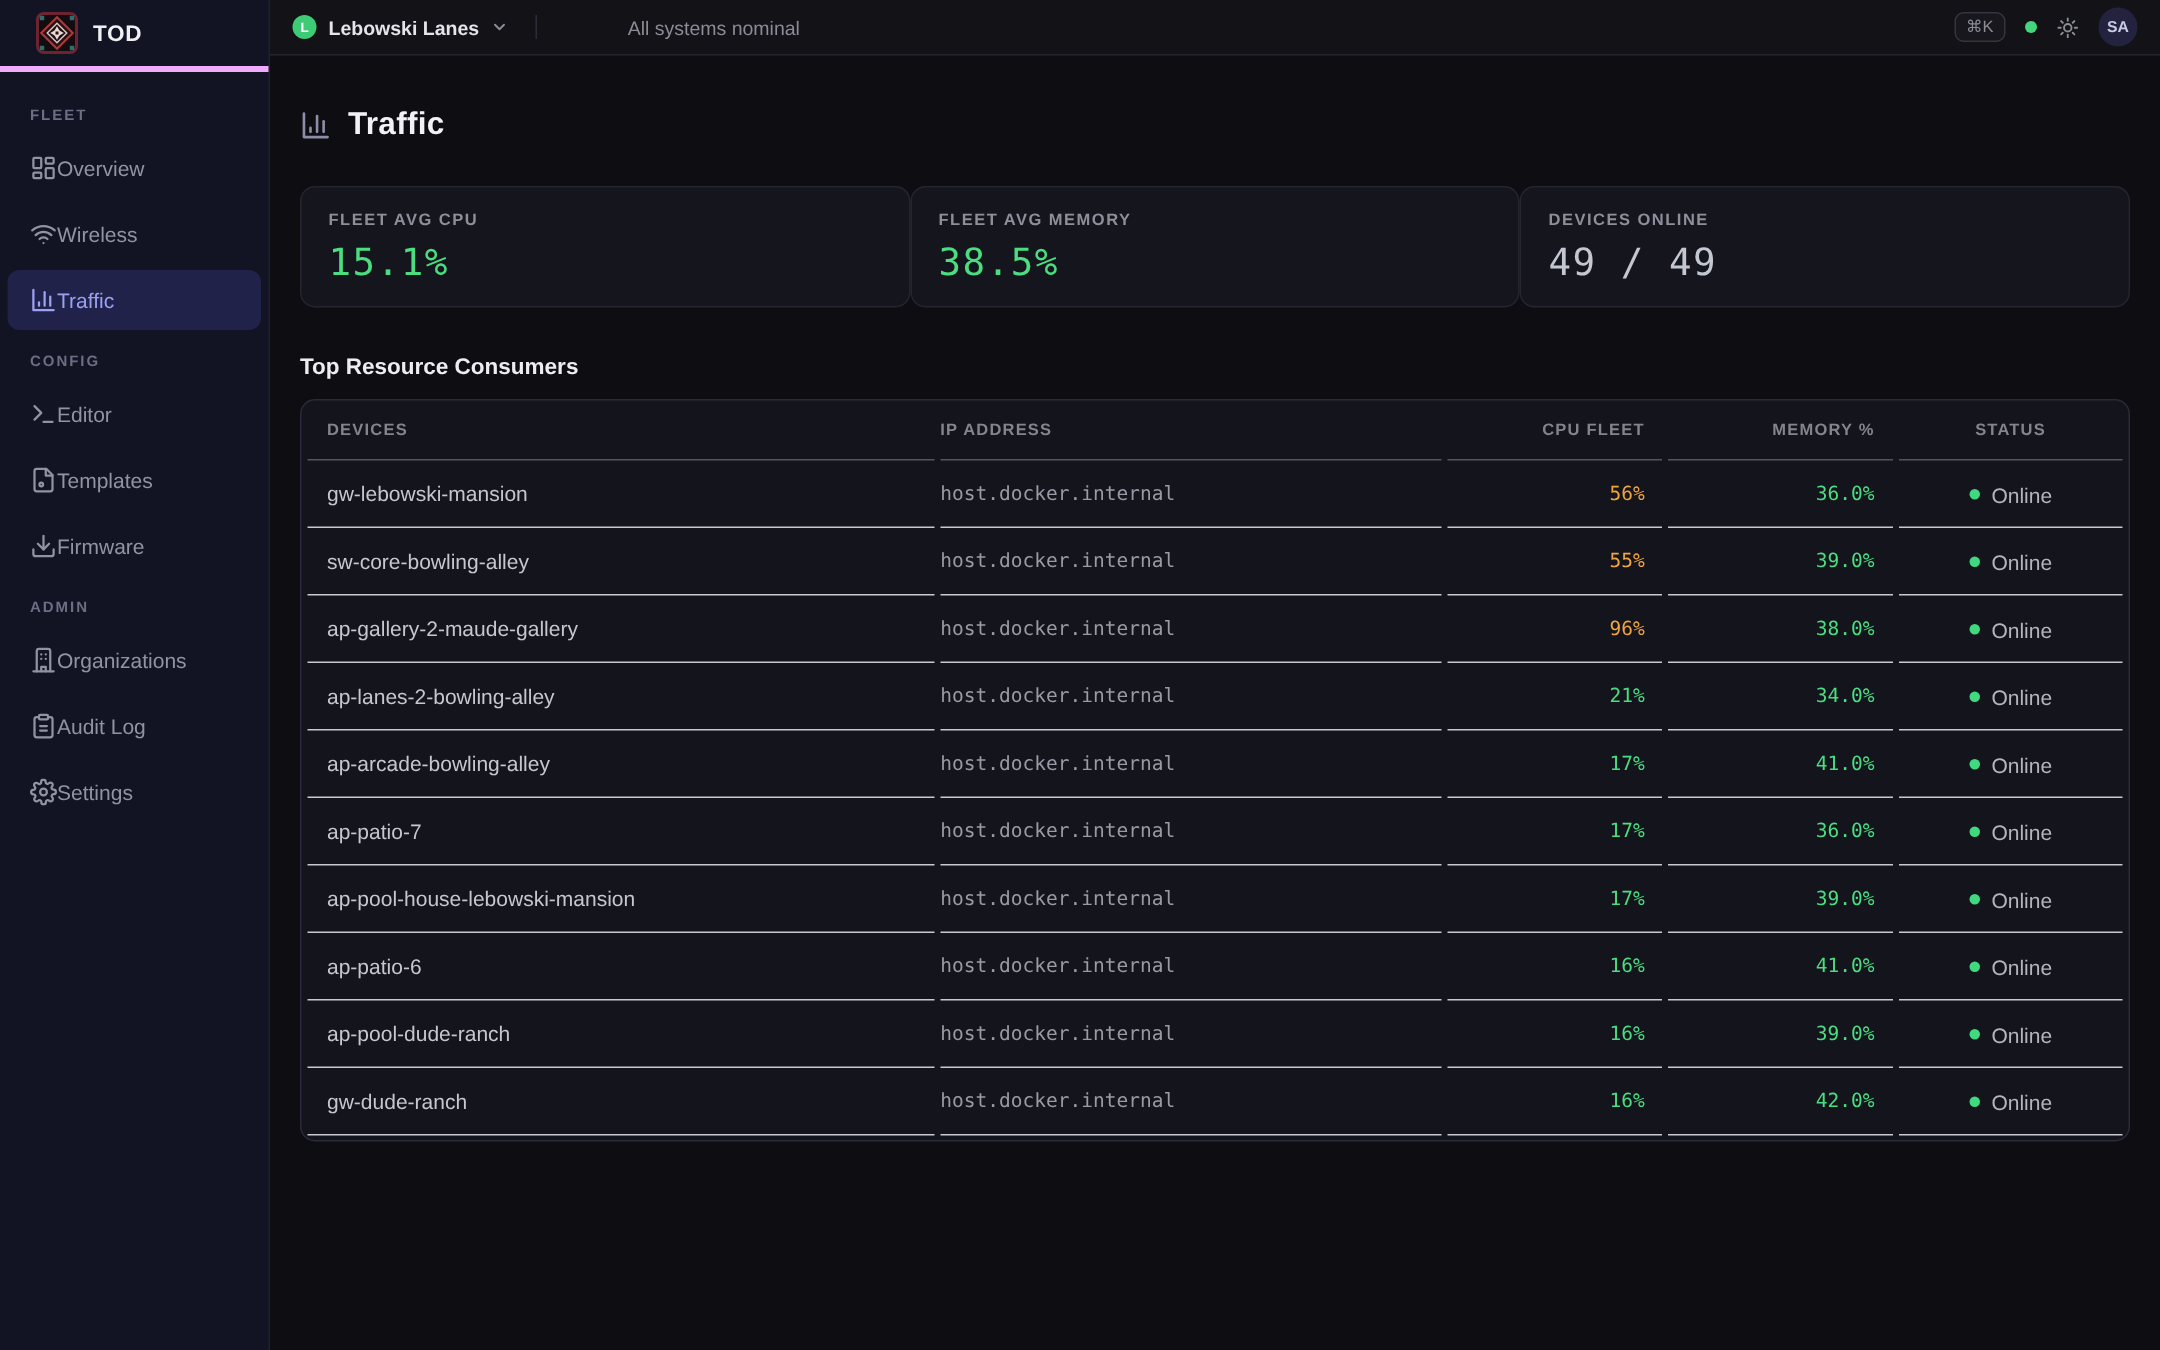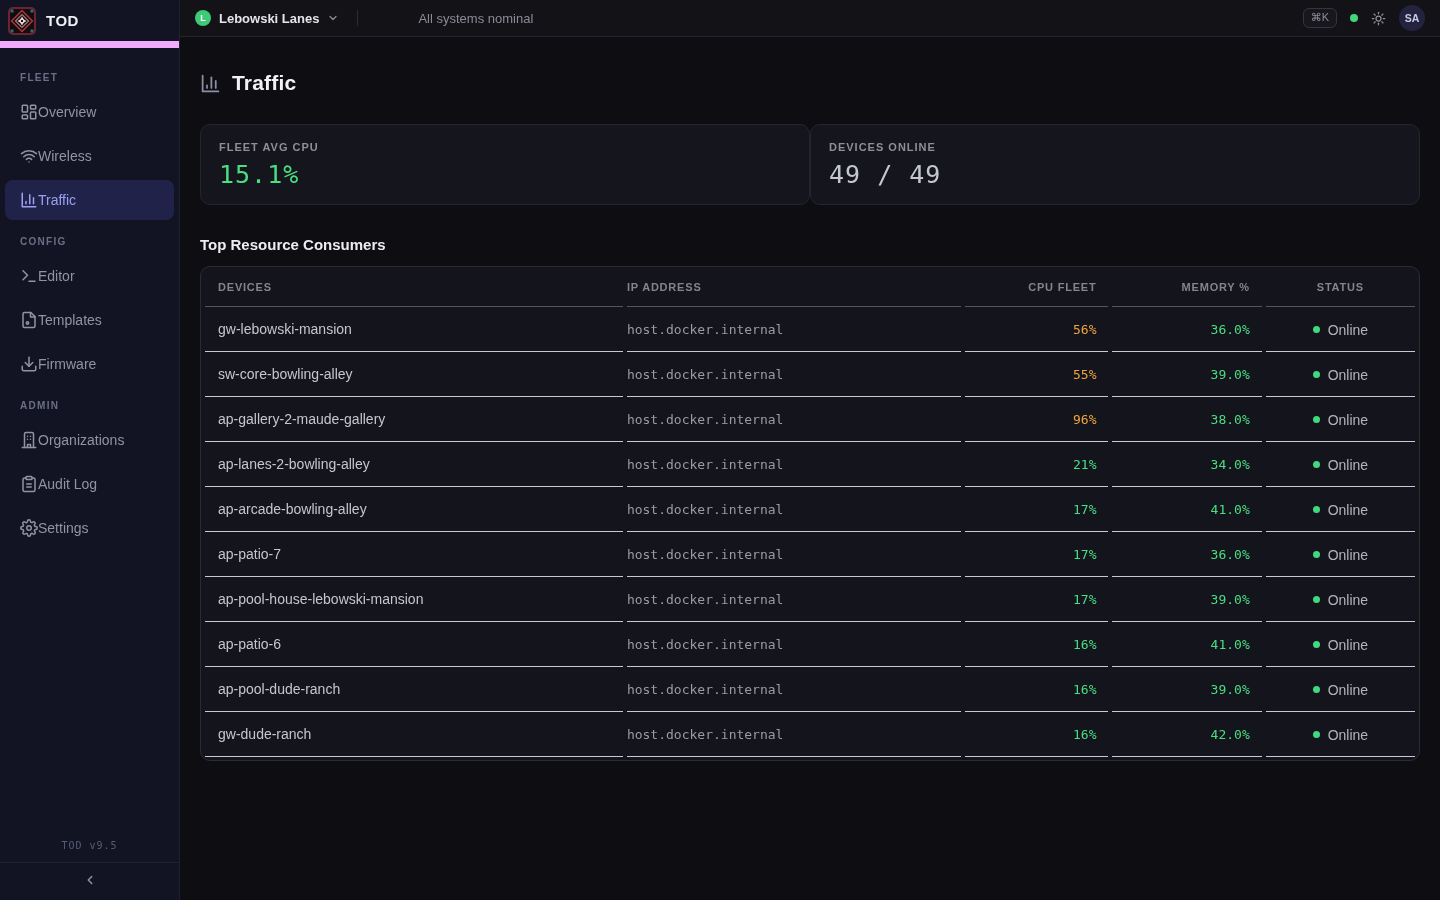--- a/index.html
+++ b/index.html
@@ -12,21 +12,21 @@
   .mono { font-family:"DejaVu Sans Mono", monospace; }
 
   
   .sidebar {
     position:fixed; left:0; top:0; bottom:0; width:180px;
     background:#121423; border-right:1px solid #1e2033;
     display:flex; flex-direction:column; z-index:5;
   }
   .logo-row {
     height:48px; display:flex; align-items:center; gap:10px;
-    padding:0 8px; border-bottom:7px solid #f0abfc; flex:none;
+    padding:0 24px; border-bottom:4px solid #f0abfc; flex:none;
   }
   .logo-box { width:28px; height:28px; flex:none; }
   .logo-text { color:#f0f0f4; font-weight:700; font-size:15px; letter-spacing:.5px; }
   .nav { flex:1; overflow:hidden; padding-top:12px; }
   .section-label {
     padding:12px 20px 9px; font-size:10px; letter-spacing:1.3px;
     color:#6c6e84; font-weight:700; text-transform:uppercase;
   }
   .nav-item {
     height:40px; margin:0 5px 4px; display:flex; align-items:center; 
@@ -225,30 +225,20 @@
         <span class="nav-icon">
           <svg fill="none" stroke="currentColor" stroke-width="2" stroke-linecap="round" stroke-linejoin="round" width="18" height="18" viewBox="0 0 24 24">
             <circle cx="12" cy="12" r="3"></circle>
             <path d="M19.4 15a1.65 1.65 0 0 0 .33 1.82l.06.06a2 2 0 1 1-2.83 2.83l-.06-.06a1.65 1.65 0 0 0-1.82-.33 1.65 1.65 0 0 0-1 1.51V21a2 2 0 1 1-4 0v-.09a1.65 1.65 0 0 0-1-1.51 1.65 1.65 0 0 0-1.82.33l-.06.06a2 2 0 1 1-2.83-2.83l.06-.06a1.65 1.65 0 0 0 .33-1.82 1.65 1.65 0 0 0-1.51-1H3a2 2 0 1 1 0-4h.09a1.65 1.65 0 0 0 1.51-1 1.65 1.65 0 0 0-.33-1.82l-.06-.06a2 2 0 1 1 2.83-2.83l.06.06a1.65 1.65 0 0 0 1.82.33h0a1.65 1.65 0 0 0 1-1.51V3a2 2 0 1 1 4 0v.09a1.65 1.65 0 0 0 1 1.51h0a1.65 1.65 0 0 0 1.82-.33l.06-.06a2 2 0 1 1 2.83 2.83l-.06.06a1.65 1.65 0 0 0-.33 1.82v0a1.65 1.65 0 0 0 1.51 1H21a2 2 0 1 1 0 4h-.09a1.65 1.65 0 0 0-1.51 1z"></path>
           </svg>
         </span>
         <span class="nav-label">Settings</span>
       </div>
     </div>
 
-  <div class="sidebar-footer">
-    <div class="version mono">TOD v9.5</div>
-    <div class="collapse-row">
-      <span>
-        <svg width="14" height="14" viewBox="0 0 24 24" fill="none" stroke="currentColor" stroke-width="2.5" stroke-linecap="round" stroke-linejoin="round">
-            <polyline points="15 18 9 12 15 6"></polyline>
-          </svg>
-      </span>
-    </div>
-  </div>
 </div>
 
 <div class="main">
   <div class="topbar">
     <div class="org-chip">
       <span class="org-avatar">L</span>
       <span class="org-name">Lebowski Lanes</span>
       <span class="chev">
         <svg width="12" height="12" viewBox="0 0 24 24" fill="none" stroke="currentColor" stroke-width="2.5" stroke-linecap="round" stroke-linejoin="round">
             <polyline points="6 9 12 15 18 9"></polyline>
@@ -290,20 +280,24 @@
       </span>
       <span class="page-title">Traffic</span>
     </div>
 
     <div class="stats-row">
         <div class="stat-card">
           <div class="stat-label">FLEET AVG CPU</div>
           <div class="stat-value mono" style="color:#4ade80">15.1%</div>
         </div>
         <div class="stat-card">
+          <div class="stat-label">FLEET AVG MEMORY</div>
+          <div class="stat-value mono" style="color:#4ade80">38.5%</div>
+        </div>
+        <div class="stat-card">
           <div class="stat-label">DEVICES ONLINE</div>
           <div class="stat-value mono" style="color:#c3c7d1">49 / 49</div>
         </div>
       </div>
 
     <div class="section-title">Top Resource Consumers</div>
 
     <div class="table-wrap">
       <table>
         <thead>

